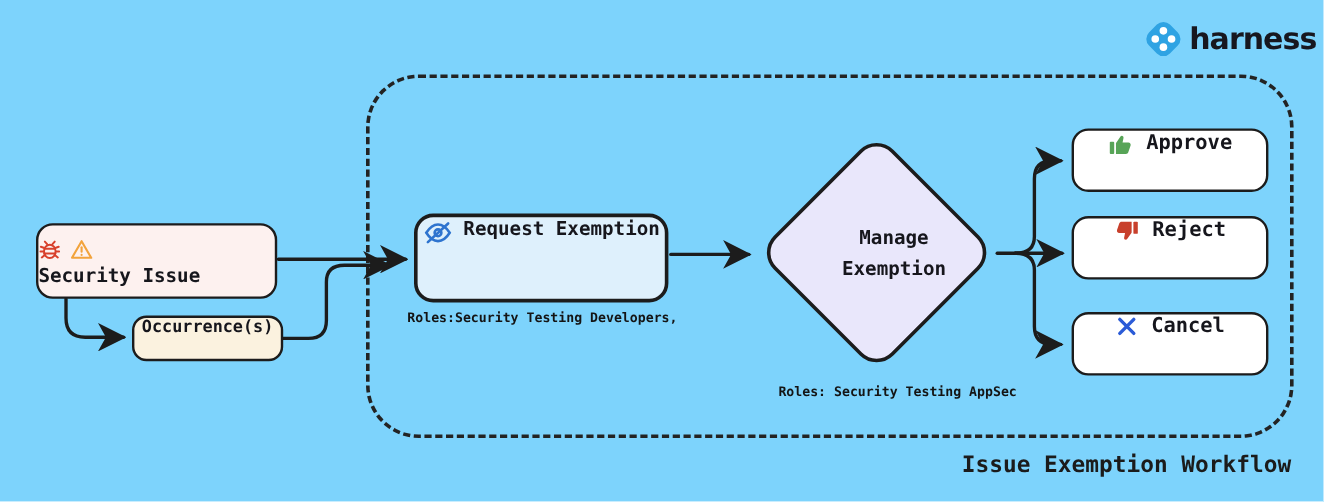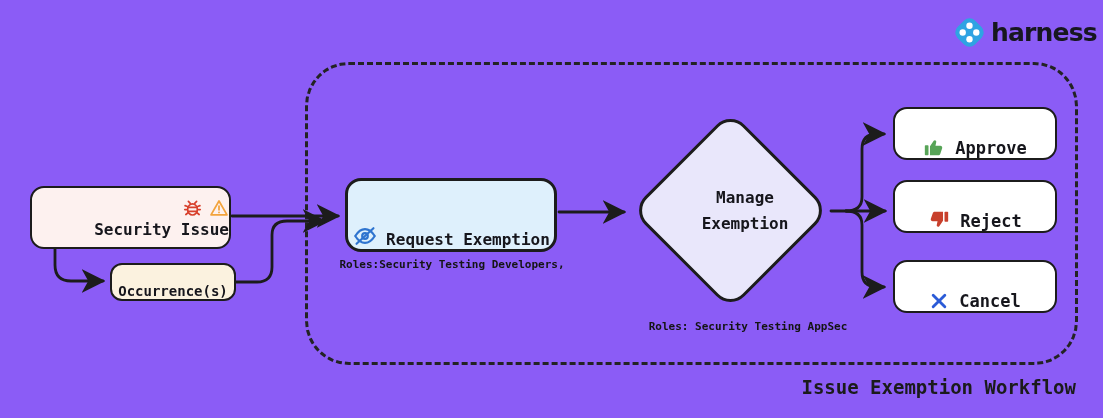--- a/index.html
+++ b/index.html
@@ -1,32 +1,32 @@
 <!DOCTYPE html>
 <html><head>
 <meta charset="utf-8">
 <style>
   html,body{margin:0;padding:0;background:#ffffff;}
   .canvas{
-    position:relative;width:1103px;height:418px;background:#8b5cf6;overflow:hidden;
+    position:relative;width:1103px;height:418px;background:#7dd3fc;overflow:hidden;
     font-family:"DejaVu Sans Mono","Liberation Mono",monospace;color:#1a1a1a;
   }
   
   .brand{position:absolute;left:951px;top:14px;display:flex;align-items:center;gap:3px;}
   .brand-name{font-family:"DejaVu Sans","Liberation Sans",sans-serif;font-size:25px;font-weight:600;color:#17171f;letter-spacing:-0.8px;}
   
   .wf-container{position:absolute;left:305px;top:62px;width:773px;height:303px;box-sizing:border-box;
     border:3px dashed #232323;border-radius:44px;z-index:0;}
   .wf-title{position:absolute;left:780px;top:376px;width:296px;text-align:right;
     font-size:19px;font-weight:700;color:#1b1b1b;}
   
   .arrows{position:absolute;left:0;top:0;z-index:1;}
   
   .node{position:absolute;box-sizing:border-box;background:#fff;border:2.5px solid #1c1c1c;
-    display:flex;align-items:flex-end;justify-content:center;z-index:2;}
+    display:flex;align-items:flex-start;justify-content:center;z-index:2;}
   .node .lbl{font-weight:600;color:#16161c;}
   
   .n-security{left:30px;top:186px;width:201px;height:63px;border-radius:14px;background:#fdf1ef;
     flex-direction:column;gap:2px;padding-top:2px;}
   .n-security .icons{display:flex;gap:7px;align-items:center;}
   .n-security .lbl{font-size:16px;}
   
   .n-occurrence{left:110px;top:263px;width:126px;height:38px;border-radius:12px;background:#fbf2df;}
   .n-occurrence .lbl{font-size:14px;}
   

